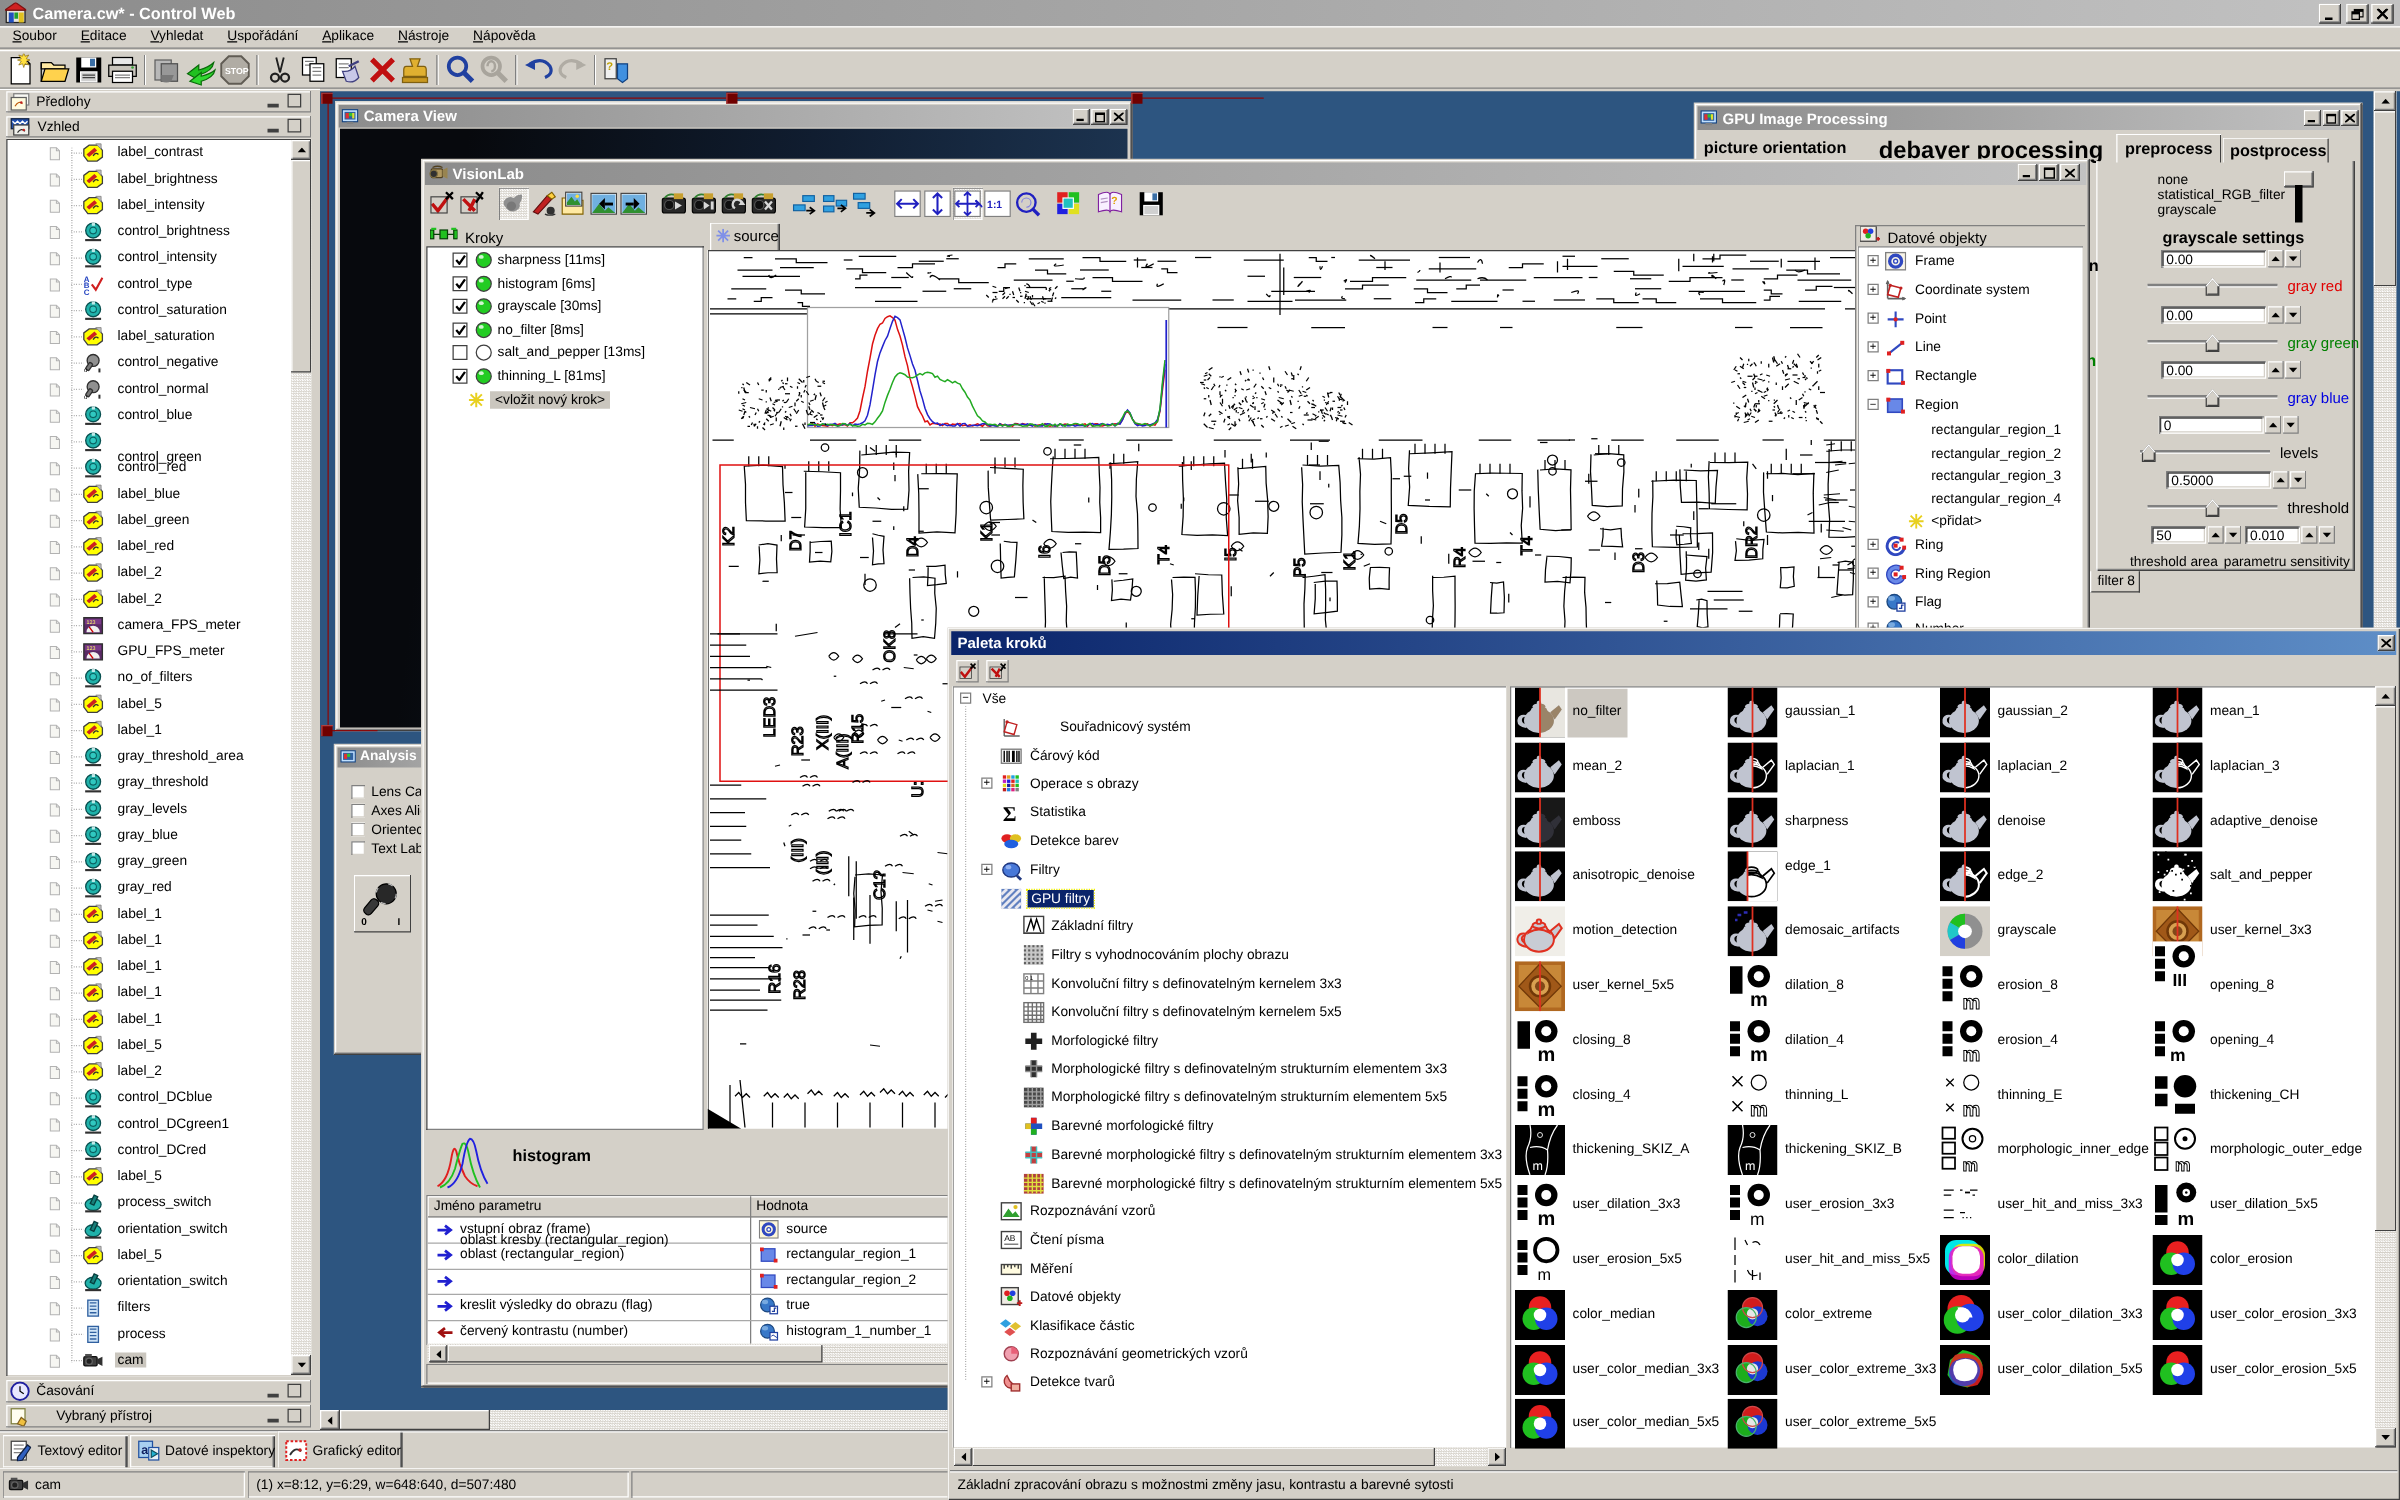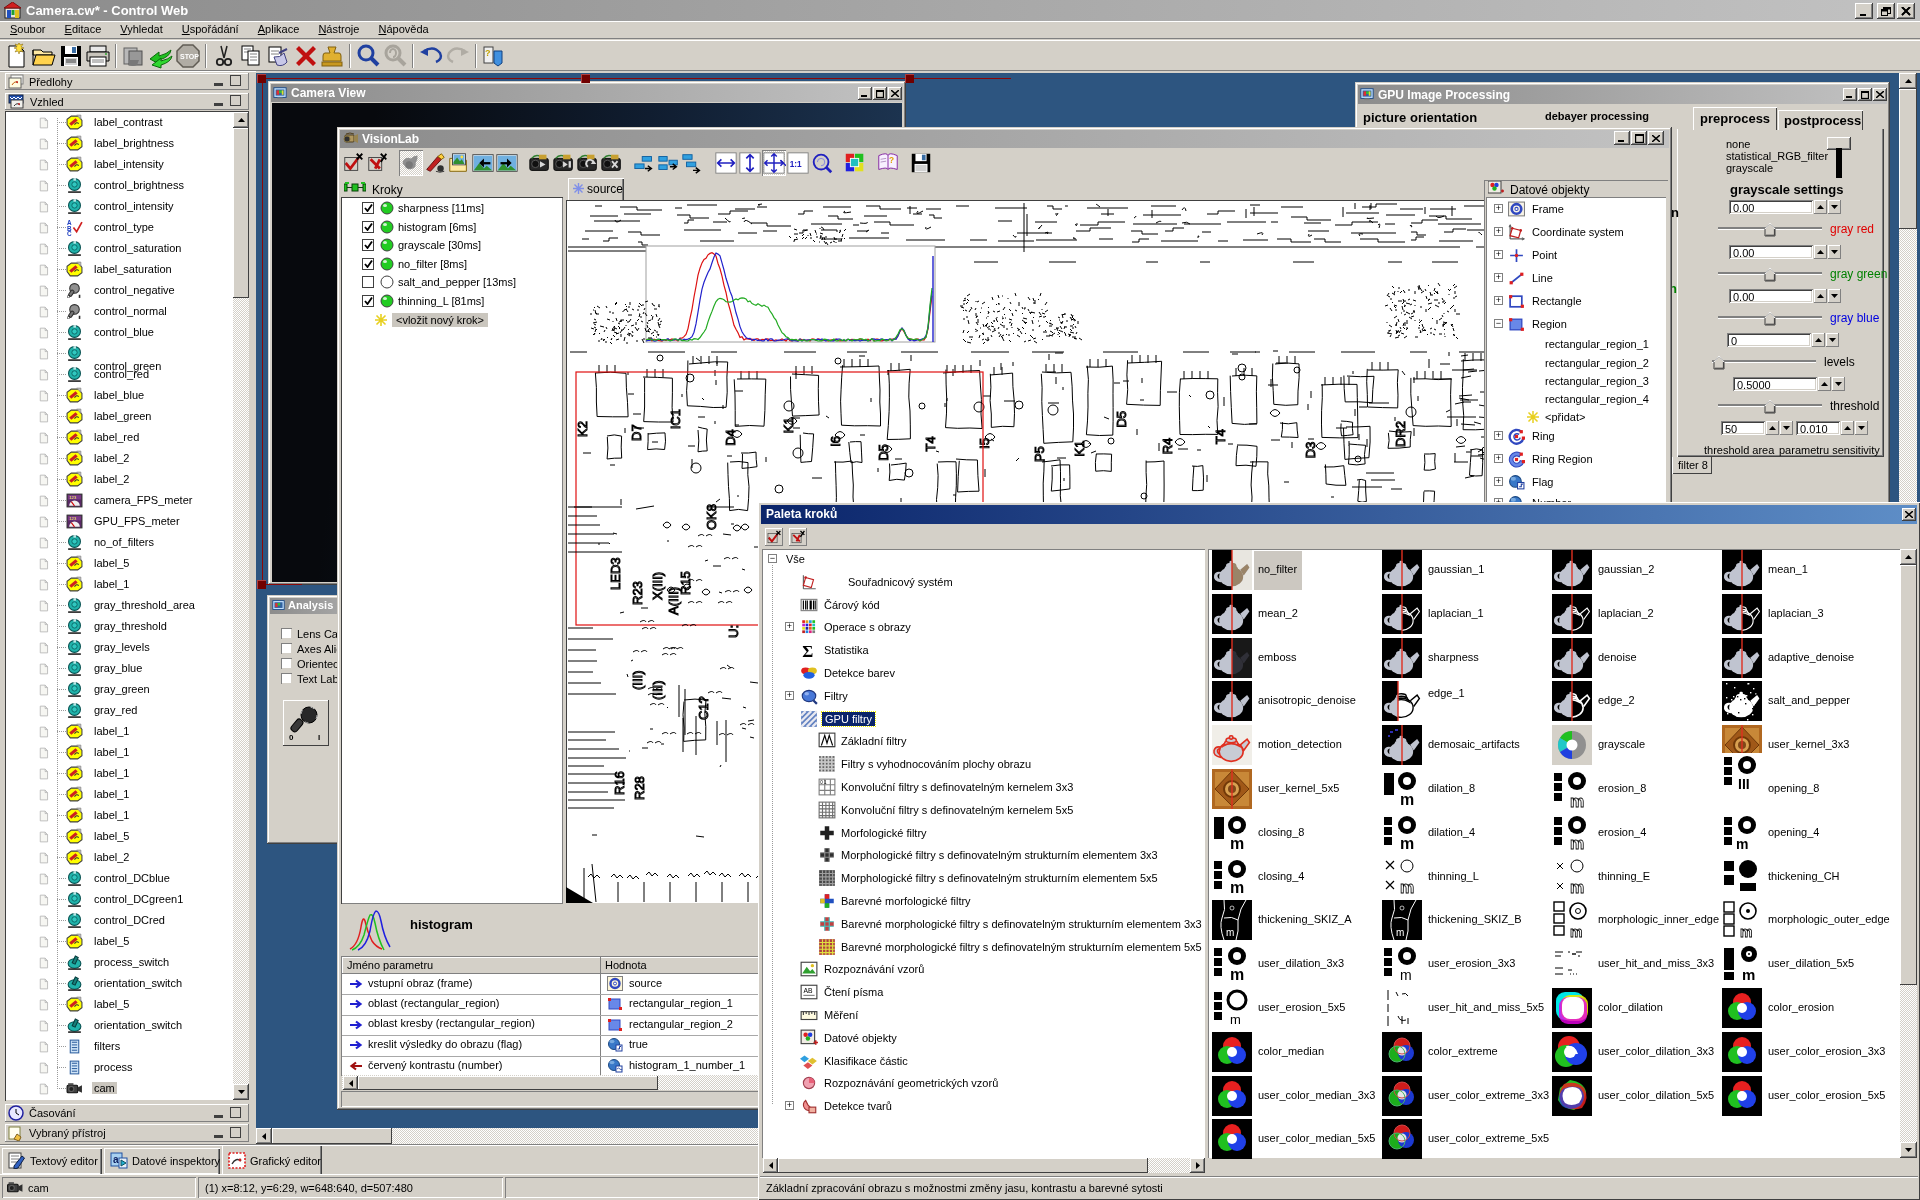--- a/index.html
+++ b/index.html
@@ -658,21 +658,21 @@
 <div class="abs" style="right:26px;top:11px;width:9px;height:3px;background:#404040"></div>
 <div class="abs" style="right:8px;top:3px;width:11px;height:11px;border:1.5px solid #404040;background:transparent"></div>
 </div>
 <div class="capbar" style="left:5px;top:1124px;width:244px;height:18px">
 <span style="margin-left:3px;display:inline-flex">
       <svg width="16" height="16" viewBox="0 0 16 16">
         <rect x="1" y="2" width="11" height="12" fill="#fffef0" stroke="#808040"></rect>
         <path d="M6 14 l3 -5 l4 3 l-2 4 z" fill="#f0c040" stroke="#806020"></path>
       </svg>
     </span>
-    <span style="margin-left:5px">Vybraný přístroj</span>
+    <span style="margin-left:21px">Vybraný přístroj</span>
 <div class="abs" style="right:26px;top:11px;width:9px;height:3px;background:#404040"></div>
 <div class="abs" style="right:8px;top:3px;width:11px;height:11px;border:1.5px solid #404040;background:transparent"></div>
 </div>
 <div class="abs" style="left:256px;top:73px;width:1664px;height:1071px;background:#2d5580"></div>
 <div class="abs sbtrack" style="left:256px;top:1128px;width:1664px;height:16px"></div>
 <div class="arrowbtn" style="left:256px;top:1128px;width:16px;height:16px">
     <svg width="4" height="7" viewBox="0 0 4 7">
       <polygon points="0,3.5 4,0 4,7" fill="#000"></polygon>
     </svg>
   </div>
@@ -765,21 +765,21 @@
       <rect x="0.5" y="0.5" width="7" height="7" fill="none" stroke="#000" stroke-width="1.3"></rect>
       <rect x="0" y="0" width="8" height="2" fill="#000"></rect>
     </svg>
 </div>
 <div class="wbtn" style="left:1873px;top:88px;width:14px;height:13px">
 <svg width="8" height="7" viewBox="0 0 8 7">
       <path d="M0 0 L8 7 M8 0 L0 7" stroke="#000" stroke-width="1.5"></path>
     </svg>
 </div>
 <div class="abs b" style="left:1363px;top:110px;font-size:13px">picture orientation</div>
-<div class="abs b" style="left:1545px;top:110px;font-size:11px">debayer processing</div>
+<div class="abs b" style="left:1503px;top:110px;font-size:19px">debayer processing</div>
 <div class="abs" style="left:1677px;top:129px;width:207px;height:328px;background:#d4d0c8;box-shadow:inset 1px 0 0 #fff,inset -1px 0 0 #404040,inset 0 -1px 0 #404040,inset -2px -2px 0 #808080,inset 2px 0 0 #d4d0c8"></div>
 <div class="abs" style="left:1693px;top:107px;width:84px;height:23px;background:#d4d0c8;box-shadow:inset 1px 0 0 #fff,inset 0 1px 0 #fff,inset -1px 0 0 #404040;z-index:2"></div>
 <div class="abs b" style="left:1700px;top:111px;font-size:13px;z-index:3">preprocess</div>
 <div class="abs" style="left:1778px;top:110px;width:85px;height:20px;background:#d4d0c8;box-shadow:inset 1px 0 0 #fff,inset 0 1px 0 #fff,inset -1px 0 0 #404040"></div>
 <div class="abs b" style="left:1784px;top:113px;font-size:13px">postprocess</div>
 <div class="abs" style="left:1726px;top:138px">none<br>statistical_RGB_filter<br>grayscale</div>
 <div class="abs" style="left:1827px;top:137px;width:24px;height:13px;background:#d4d0c8;box-shadow:inset -1px -1px 0 #404040,inset 1px 1px 0 #fff,inset -2px -2px 0 #808080"></div>
 <div class="abs" style="left:1836px;top:148px;width:6px;height:30px;background:#000"></div>
 <div class="abs b" style="left:1730px;top:182px;font-size:13px">grayscale settings</div>
 <div class="abs sunken" style="left:1729px;top:200px;width:84px;height:14px"></div>
@@ -2566,21 +2566,21 @@
 <svg class="abs" style="left:607px;top:996.4px" width="16" height="15" viewBox="0 0 16 15">
     <rect x="2" y="3" width="11" height="10" fill="#6888e8" stroke="#3048c0"></rect>
     <rect x="1" y="2" width="3" height="3" fill="#e02020"></rect>
     <rect x="12" y="11" width="3" height="3" fill="#e02020"></rect>
   </svg>
 <div class="abs nw" style="left:629px;top:997.4px">rectangular_region_1</div>
 <div class="abs" style="left:342px;top:1014.8px;width:1327px;height:1px;background:#a8a8a8"></div>
 <svg class="abs" style="left:349px;top:1019.8px" width="14" height="10" viewBox="0 0 14 10">
     <path d="M1 5 h9 M7 1.5 l4.5 3.5 l-4.5 3.5" stroke="#2020d0" stroke-width="2.2" fill="none"></path>
   </svg>
-<div class="abs nw" style="left:368px;top:1017px">oblast kresby (rectangular_region)</div>
+<div class="abs nw" style="left:368px;top:986px">oblast kresby (rectangular_region)</div>
 <svg class="abs" style="left:607px;top:1016.8px" width="16" height="15" viewBox="0 0 16 15">
     <rect x="2" y="3" width="11" height="10" fill="#6888e8" stroke="#3048c0"></rect>
     <rect x="1" y="2" width="3" height="3" fill="#e02020"></rect>
     <rect x="12" y="11" width="3" height="3" fill="#e02020"></rect>
   </svg>
 <div class="abs nw" style="left:629px;top:1017.8px">rectangular_region_2</div>
 <div class="abs" style="left:342px;top:1035.2px;width:1327px;height:1px;background:#a8a8a8"></div>
 <svg class="abs" style="left:349px;top:1040.2px" width="14" height="10" viewBox="0 0 14 10">
     <path d="M1 5 h9 M7 1.5 l4.5 3.5 l-4.5 3.5" stroke="#2020d0" stroke-width="2.2" fill="none"></path>
   </svg>

